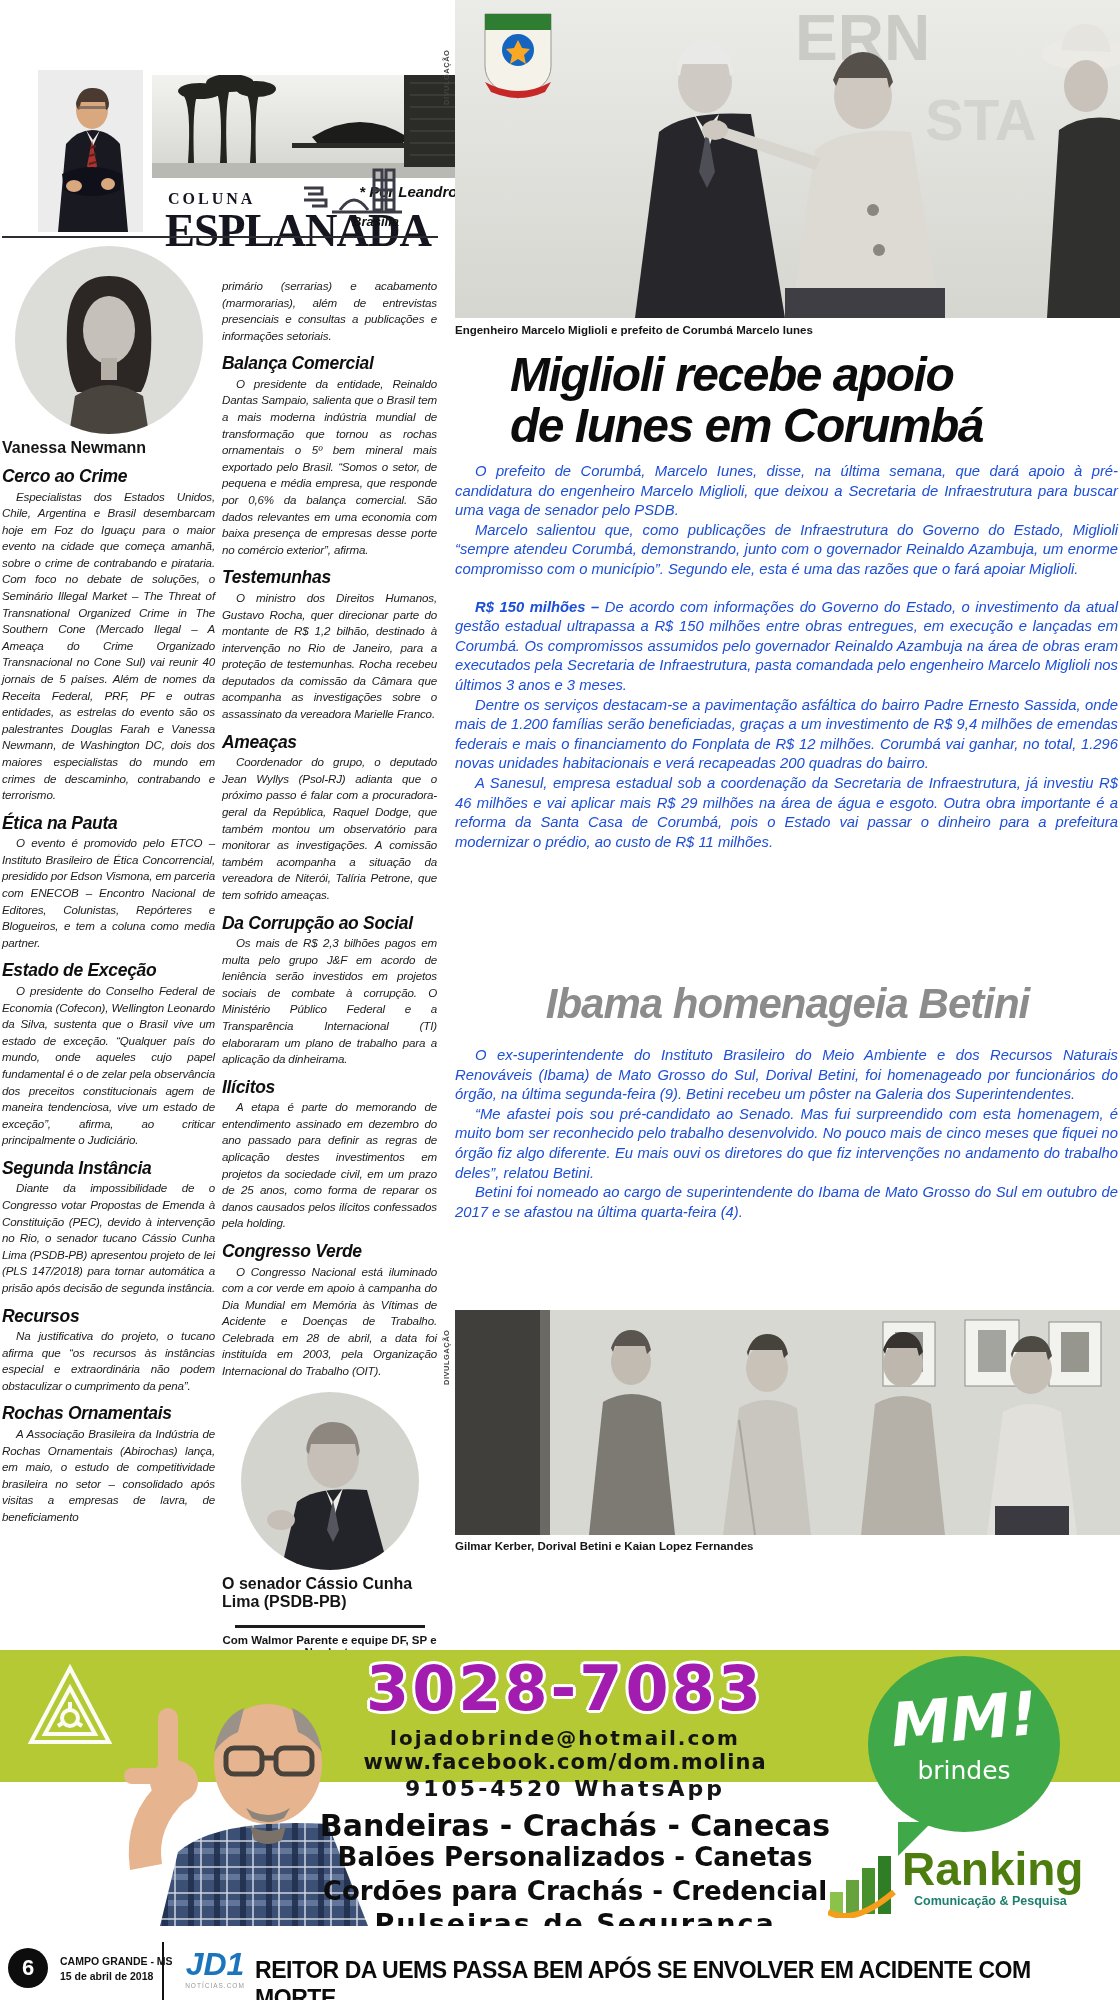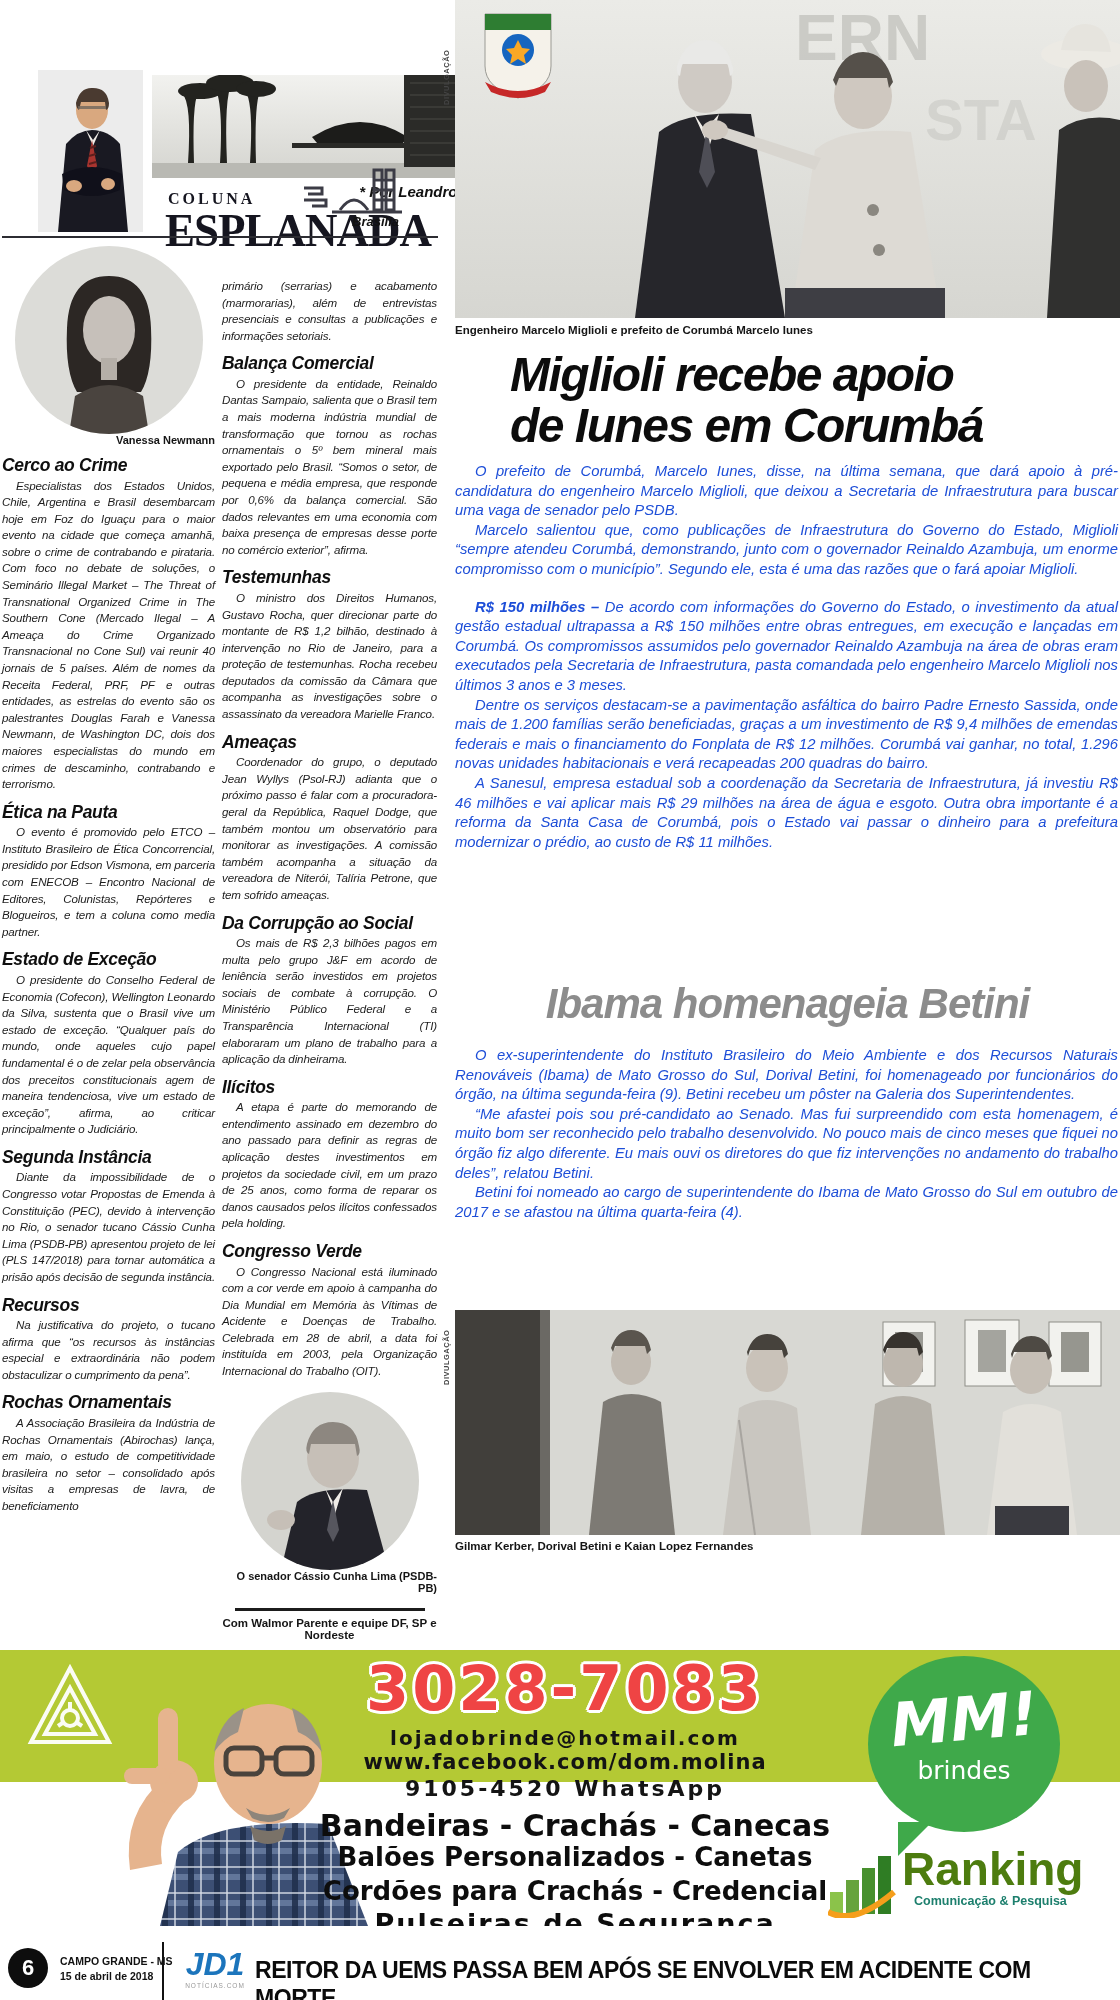--- a/index.html
+++ b/index.html
@@ -16,21 +16,21 @@
           font-size:45px;letter-spacing:-1px;color:#15151f;transform:scaleY(1.05);transform-origin:top left;}
   .byline{left:250px;top:183px;width:265px;text-align:right;font-style:italic;font-weight:bold;font-size:15px;color:#111;}
   .masthead-city{left:352px;top:214px;font-style:italic;font-weight:bold;font-size:13px;color:#111;}
   .congress-icon{left:302px;top:166px;width:105px;height:52px;}
   .masthead-rule{left:2px;top:236px;width:436px;height:2px;background:#2c2c32;}
 
   
   .col-left{left:2px;top:246px;width:213px;}
   .col-mid{left:222px;top:278px;width:215px;}
   .round-photo{border-radius:50%;overflow:hidden;display:block;}
-  .photo-caption{font-weight:bold;font-size:11px;color:#151515;text-align:right;}
+  .photo-caption{font-weight:bold;font-size:16px;color:#151515;text-align:left;margin-top:5px;}
   .news-head{font-style:italic;font-weight:bold;font-size:17.5px;color:#0f0f0f;
              letter-spacing:-0.3px;margin:11px 0 3px 0;line-height:1;}
   .news-body{font-style:italic;font-size:11.6px;line-height:16.6px;letter-spacing:-0.15px;
              text-align:justify;color:#1c1c1c;margin:0;}
   .ind{text-indent:14px;}
   .mid-rule{width:190px;height:3px;background:#1c1c1c;margin:14px auto 6px auto;}
   .sub-caption{font-weight:bold;font-size:11.5px;text-align:center;color:#151515;}
 
   
   .photo1{left:455px;top:0;width:665px;height:374px;overflow:hidden;}
@@ -49,21 +49,21 @@
              font-size:42px;letter-spacing:-1px;color:#8c8c8c;}
   .story2{left:455px;top:1046px;width:663px;}
 
   
   .ad{left:0;top:1650px;width:1120px;height:276px;background:#ffffff;overflow:hidden;}
   .ad-lime{position:absolute;left:0;top:0;width:1120px;height:132px;background:#b4c934;}
   .ad-triangle{position:absolute;left:25px;top:12px;width:90px;height:88px;}
   .ad-man{position:absolute;left:100px;top:6px;width:400px;height:270px;}
   .ad-phone{position:absolute;left:255px;top:2px;width:620px;text-align:center;
             font-family:"DejaVu Sans",sans-serif;font-weight:bold;font-size:62px;letter-spacing:3px;
-            color:#ef4444;
+            color:#a21caf;
             text-shadow:-3px 0 0 #fff,3px 0 0 #fff,0 -3px 0 #fff,0 3px 0 #fff,
                         -2px -2px 0 #fff,2px 2px 0 #fff,-2px 2px 0 #fff,2px -2px 0 #fff;}
   .ad-contact{position:absolute;left:275px;width:580px;text-align:center;
               font-family:"DejaVu Sans",sans-serif;font-weight:bold;color:#141414;}
   .ad-email{top:76px;font-size:20px;letter-spacing:2px;text-align:center;}
   .ad-fb{top:100px;font-size:21px;letter-spacing:1px;}
   .ad-whats{top:126px;font-size:22px;letter-spacing:3px;}
   .ad-line{position:absolute;left:285px;width:580px;text-align:center;
            font-family:"DejaVu Sans",sans-serif;font-weight:bold;color:#0d0d0d;}
   .ad-l1{top:158px;font-size:30px;}

